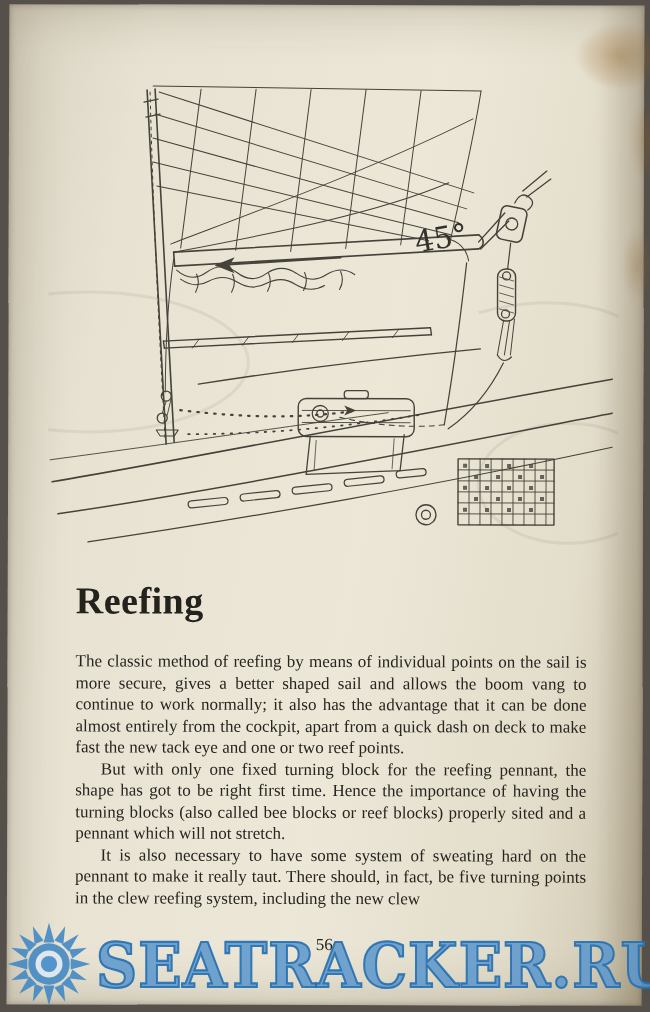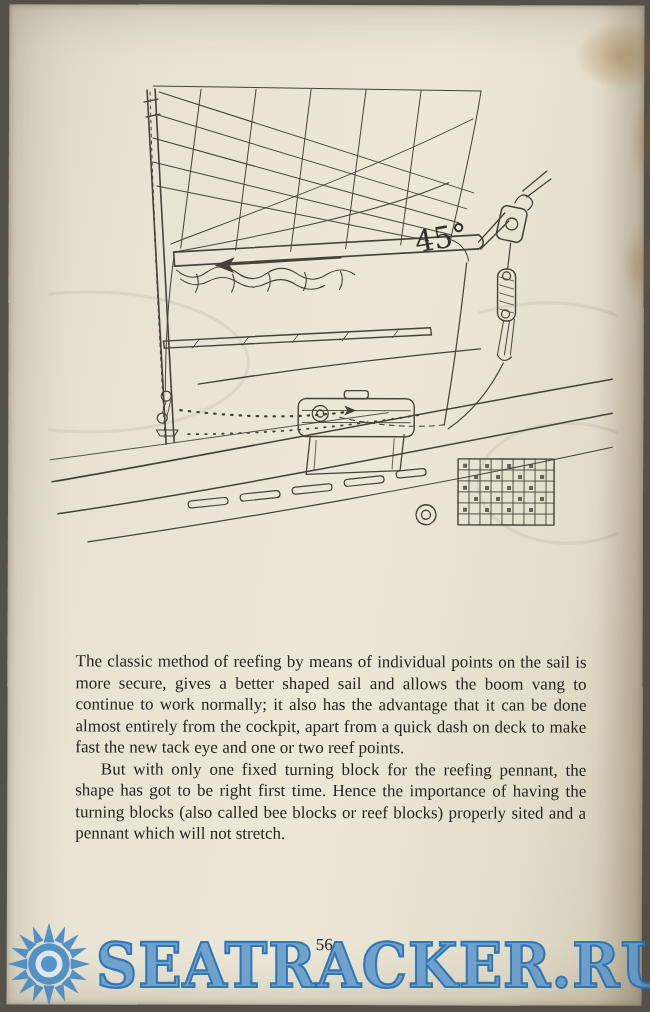--- a/index.html
+++ b/index.html
@@ -215,24 +215,26 @@
           <rect x="244" y="423" width="40" height="7" rx="3.5" transform="rotate(-6 264 426)"></rect>
           <rect x="296" y="415" width="40" height="7" rx="3.5" transform="rotate(-6 316 418)"></rect>
           <rect x="348" y="407" width="30" height="7" rx="3.5" transform="rotate(-6 363 410)"></rect>
         </g>
       </g>
 
       <text x="368" y="190" font-size="30" font-family="&quot;DejaVu Serif&quot;, serif" fill="#33312b" transform="rotate(-10 368 190)">45°</text>
     </svg>
   </figure>
 
+  <h1 class="title">Reefing</h1>
 
   <div class="bodytext">
     <p>The classic method of reefing by means of individual points on the sail is more secure, gives a better shaped sail and allows the boom vang to continue to work normally; it also has the advantage that it can be done almost entirely from the cockpit, apart from a quick dash on deck to make fast the new tack eye and one or two reef points.</p>
     <p>But with only one fixed turning block for the reefing pennant, the shape has got to be right first time. Hence the importance of having the turning blocks (also called bee blocks or reef blocks) properly sited and a pennant which will not stretch.</p>
+    <p>It is also necessary to have some system of sweating hard on the pennant to make it really taut. There should, in fact, be five turning points in the clew reefing system, including the new clew</p>
   </div>
 
   <div class="pagenum">56</div>
 </div>
 
 <div class="watermark">
   <svg class="sun" viewBox="0 0 100 100">
     <g fill="#3b85c4" opacity="0.85">
       <g>
         <path d="M50,4 L56,26 L44,26 Z"></path>

